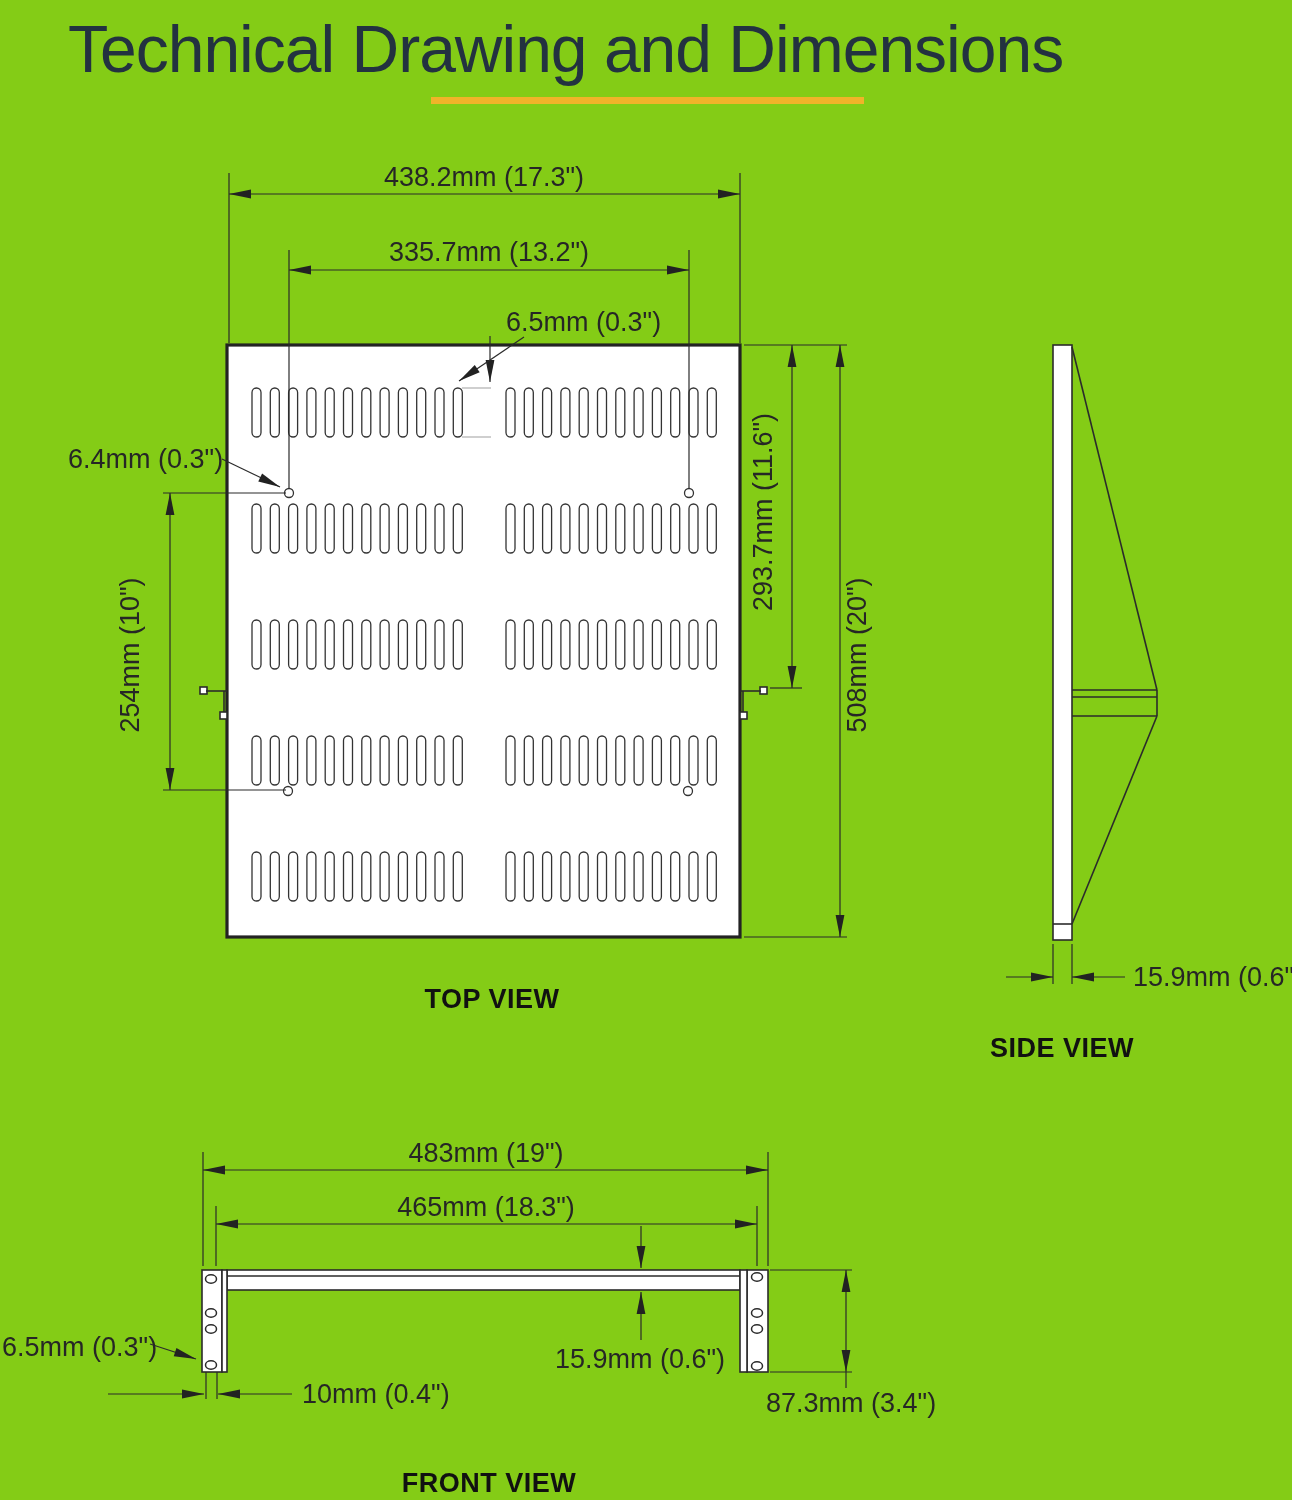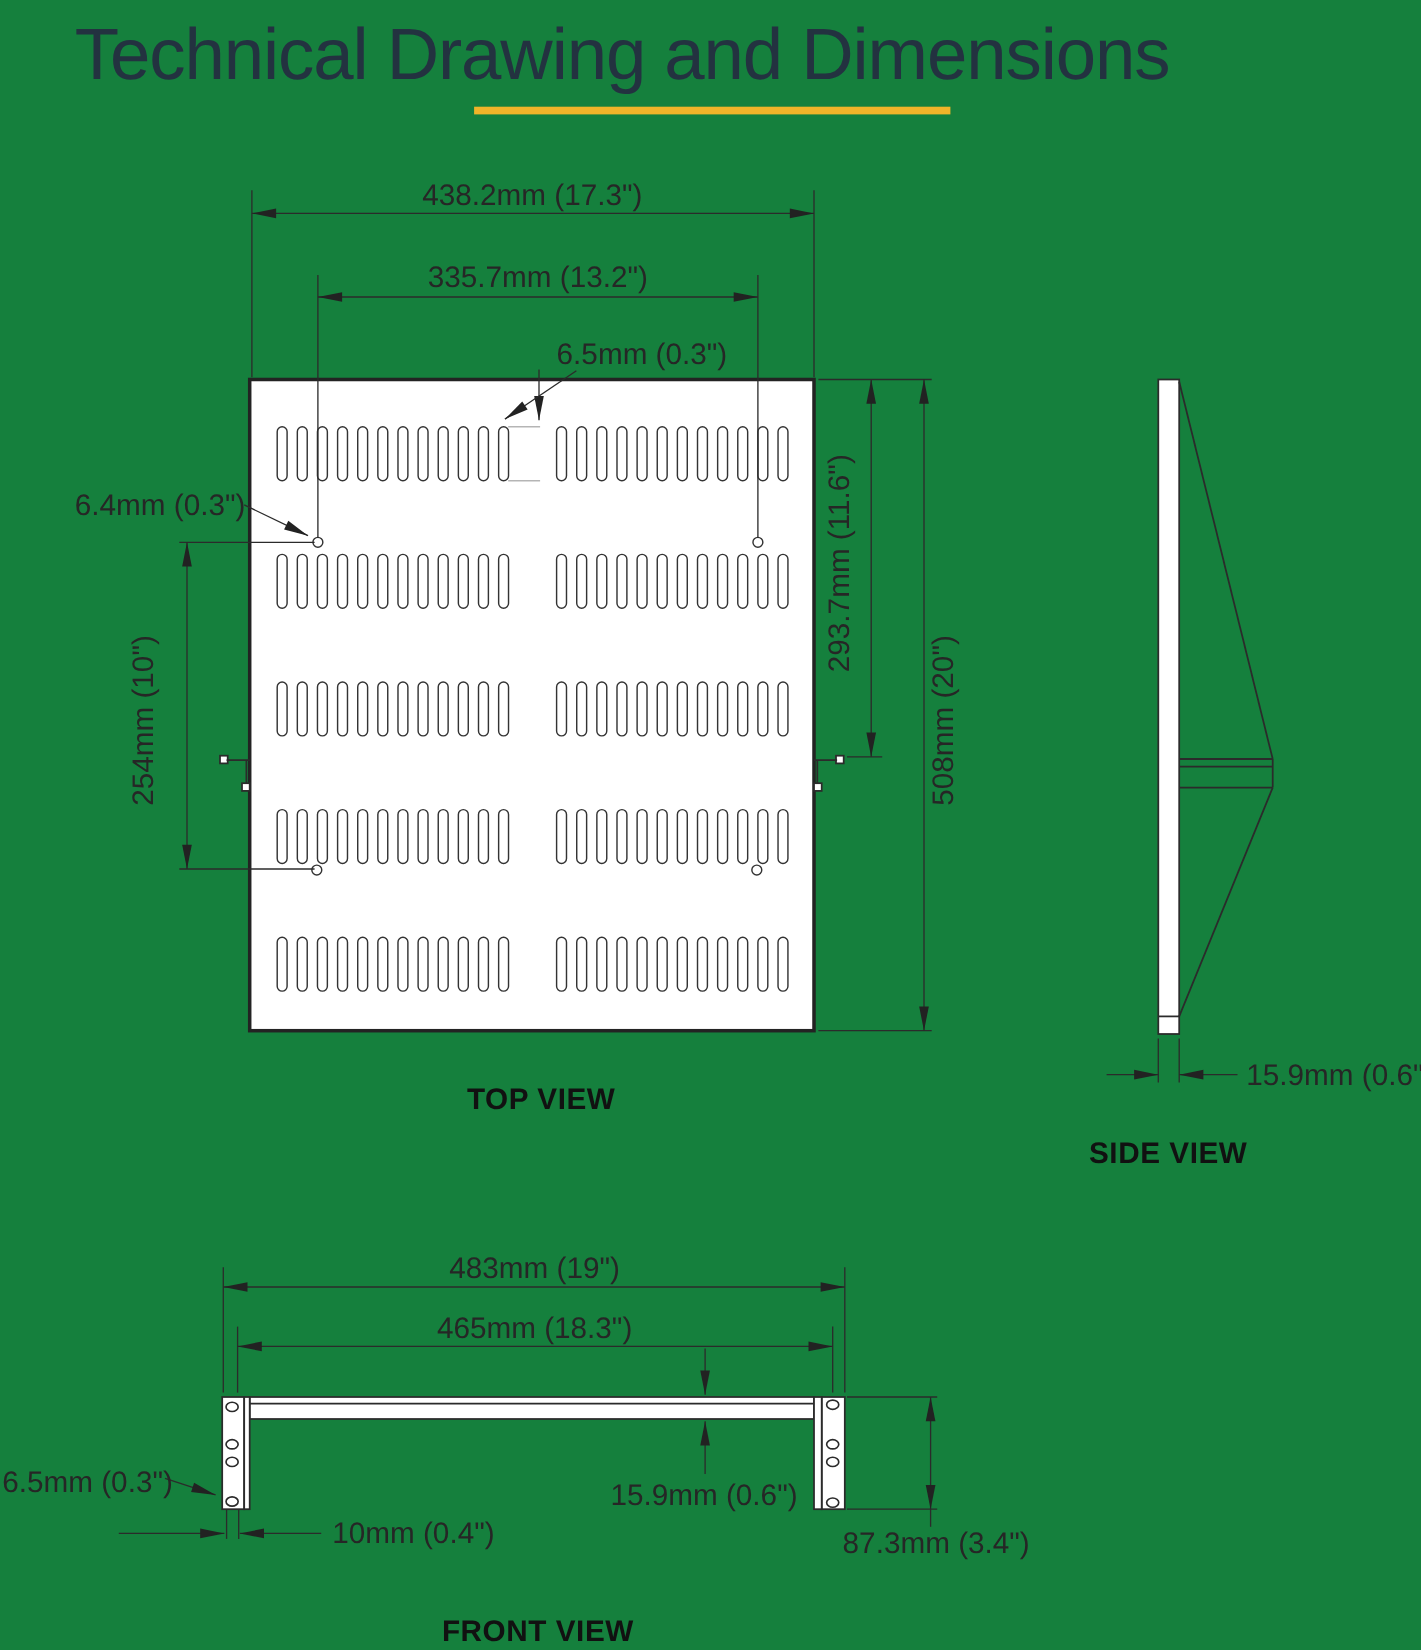--- a/index.html
+++ b/index.html
@@ -1,16 +1,16 @@
 <!DOCTYPE html>
 <html><head>
 <meta charset="utf-8">
 <style>
   html,body{margin:0;padding:0;background:#ffffff;}
-  .page{position:relative;width:1292px;height:1500px;background:#15803d;overflow:hidden;}
+  .page{position:relative;width:1292px;height:1500px;background:#84cc16;overflow:hidden;}
   svg{display:block;}
   text{font-family:"Liberation Sans","DejaVu Sans",sans-serif;fill:#222;}
   .title-text{font-size:66px;font-weight:300;letter-spacing:-1px;fill:#233240;}
   .dimtext{font-size:27px;fill:#262626;}
   .viewlabel{font-size:27px;font-weight:700;fill:#111;letter-spacing:.5px;}
   .thick{stroke:#232323;stroke-width:3.2;fill:#fff;}
   .med{stroke:#2b2b2b;stroke-width:1.6;fill:none;}
   .medf{stroke:#2b2b2b;stroke-width:1.6;fill:#fff;}
   .dim{stroke:#2b2b2b;stroke-width:1.2;fill:none;}
   .witness{stroke:#b5b5b5;stroke-width:1.3;fill:none;}

